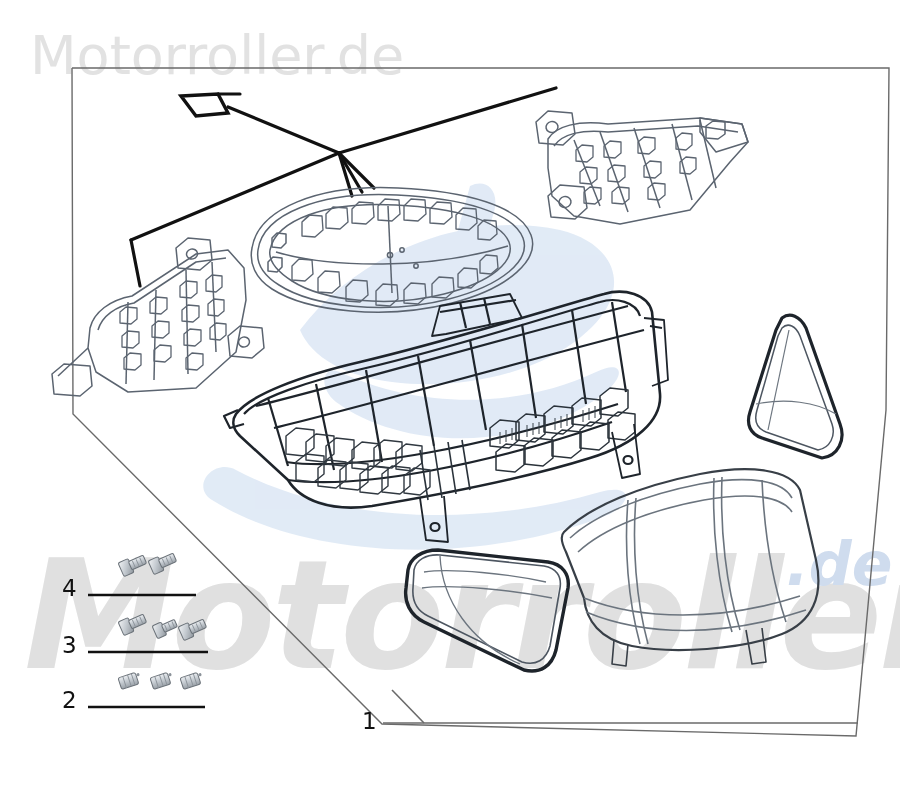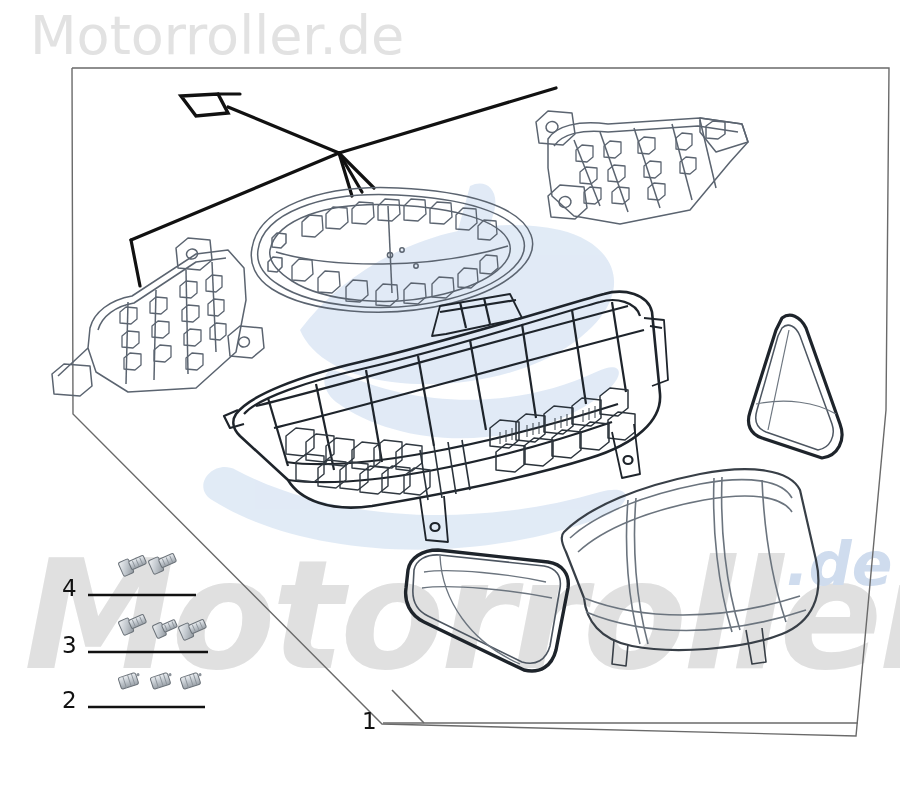--- a/index.html
+++ b/index.html
@@ -24,21 +24,21 @@
   }
   .layer {
     position: absolute;
     left: 0; top: 0;
     width: 900px;
     height: 800px;
   }
   #wm-top {
     position: absolute;
     left: 30px;
-    top: 4px;
+    top: 24px;
     font-size: 54px;
     font-family: "DejaVu Sans", sans-serif;
     font-weight: 400;
     color: #e2e2e2;
     letter-spacing: 0px;
     white-space: nowrap;
     user-select: none;
   }
   #wm-big {
     position: absolute;

